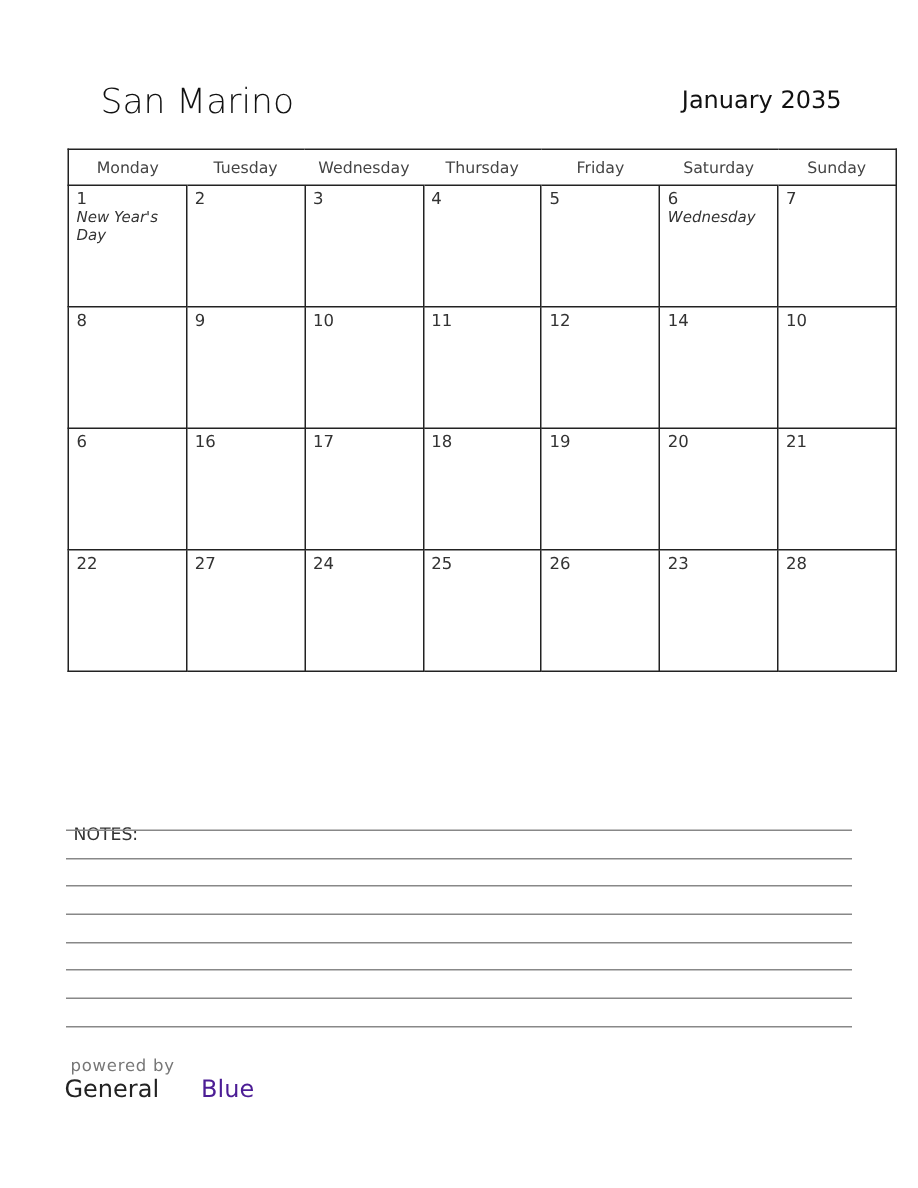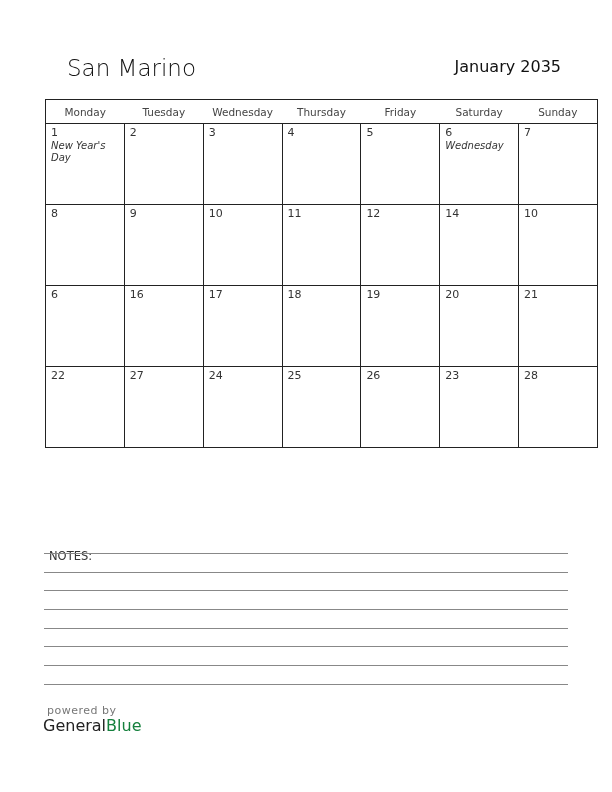--- a/index.html
+++ b/index.html
@@ -13,21 +13,21 @@
   table.cal td { height:76px; border:1px solid #222; vertical-align:top; padding:2px 5px; }
   table.cal tr:last-child td { border-bottom:1.5px solid #222; }
   table.cal td:first-child { border-left:1.5px solid #222; }
   table.cal td:last-child { border-right:1.5px solid #222; }
   .dn { font-size:11px; color:#333; display:block; line-height:13px; }
   .hol { font-size:10px; color:#333; display:block; line-height:12px; margin-top:1px;font-style:italic; }
   .notes-label { position:absolute; left:49px; top:537px; font-size:11.5px; color:#333;margin-top:12px; }
   .line { position:absolute; left:44px; width:524px; height:0; border-top:1px solid #888; }
   .powered { position:absolute; left:47px; top:704px; font-size:11px; color:#777; letter-spacing:0.5px; }
   .brand { position:absolute; left:43px; top:716px; font-size:16px; color:#222; }
-  .brand .b { color:#15803d; }
+  .brand .b { color:#4c1d95;padding-left:28px; }
 </style>
 </head>
 <body>
 
 <div class="title">San Marino</div>
 <div class="month">January 2035</div>
 
 <table class="cal">
   <thead>
     <tr>

